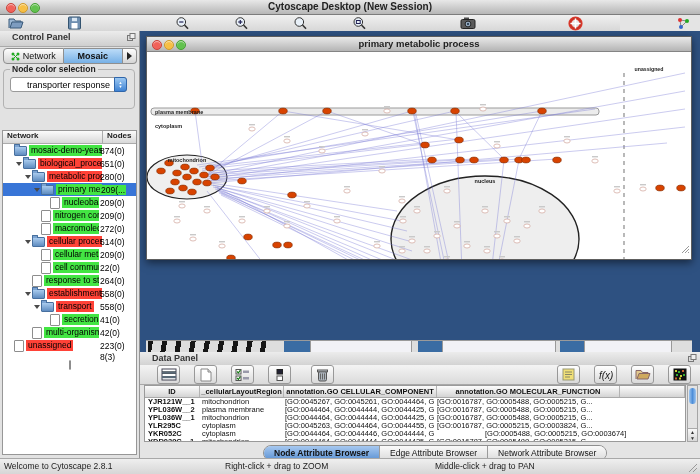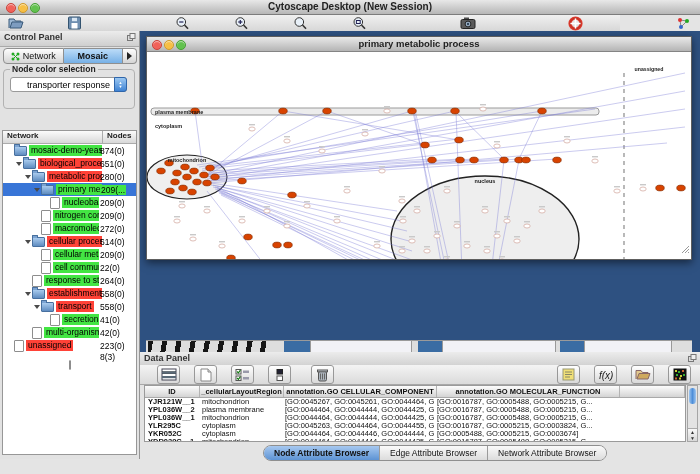--- a/index.html
+++ b/index.html
@@ -20,21 +20,21 @@
   .tbtn{width:19px;height:15px;display:flex;align-items:center;justify-content:center;flex:0 0 auto;}
   .tsep{width:9px;flex:0 0 auto;}
   .search-label{font-size:9px;color:#111;margin:0 4px 0 10px;}
   .search-input{width:76px;height:11px;border:1px solid #979797;border-radius:2px;background:#fff;font-size:9px;padding:0 2px;}
   .search-arrow{width:13px;height:13px;border:1px solid #979797;border-left:none;background:linear-gradient(#fdfdfd,#d9d9d9);
     display:flex;align-items:center;justify-content:center;font-size:6px;color:#333;}
   
   .cp{position:absolute;left:0;top:31px;width:140px;height:428px;background:#e2e2e2;
       border-right:1px solid #969696;box-sizing:border-box;}
   .panel-head{height:13px;background:linear-gradient(#ececec,#cfcfcf);border-bottom:1px solid #aaa;
-      font-size:9px;font-weight:bold;color:#333;padding:1px 4px;position:relative;}
+      font-size:9px;font-weight:bold;color:#333;padding:1px 12px;position:relative;}
   .detach{position:absolute;right:3px;top:2px;}
   .cp-tabs{position:absolute;top:17px;left:3px;width:134px;height:16px;display:flex;}
   .seg{flex:1;border:1px solid #8f8f8f;border-left-width:0;background:linear-gradient(#fdfdfd,#d5d5d5);
       font-size:9px;color:#111;display:flex;align-items:center;justify-content:center;gap:3px;}
   .seg:first-child{border-left-width:1px;border-radius:4px 0 0 4px;}
   .seg.active{background:linear-gradient(#bcdcf8,#76b0e6);font-weight:bold;}
   .seg-arrow{flex:0 0 13px;border:1px solid #8f8f8f;border-left:none;border-radius:0 4px 4px 0;
       background:linear-gradient(#fdfdfd,#d5d5d5);display:flex;align-items:center;justify-content:center;}
   .tri-right{width:0;height:0;border-top:4px solid transparent;border-bottom:4px solid transparent;border-left:5px solid #222;}
   .groupbox{position:absolute;top:38px;left:3px;width:132px;height:40px;border:1px solid #b2b2b2;border-radius:4px;box-sizing:border-box;}
@@ -760,21 +760,21 @@
           <div class="trow">
             <span class="td b" style="width: 54px;">YLR295C</span>
             <span class="td" style="width: 83px;">cytoplasm</span>
             <span class="td" style="width: 152px;">[GO:0045263, GO:0044464, GO:0044455, G...</span>
             <span class="td" style="width: 182px;">[GO:0016787, GO:0005215, GO:0003824, G...</span>
           </div>
           <div class="trow">
             <span class="td b" style="width: 54px;">YKR052C</span>
             <span class="td" style="width: 83px;">cytoplasm</span>
             <span class="td" style="width: 152px;">[GO:0044464, GO:0044446, GO:0044444, G...</span>
-            <span class="td" style="width: 182px;">[GO:0005488, GO:0005215, GO:0003674]</span>
+            <span class="td" style="width: 182px; margin-left: 48px;">[GO:0005488, GO:0005215, GO:0003674]</span>
           </div>
           <div class="trow">
             <span class="td b" style="width: 54px;">YDR039C__1</span>
             <span class="td" style="width: 83px;">mitochondrion</span>
             <span class="td" style="width: 152px;">[GO:0044464, GO:0044444, GO:0044425, G...</span>
             <span class="td" style="width: 182px;">[GO:0016787, GO:0005488, GO:0005215, G...</span>
           </div>
         </div>
     </div>
     <div class="vscroll">
@@ -782,14 +782,25 @@
       <div class="varrows">▲<br>▼</div>
     </div>
   </div>
 
   <div class="tabs" id="bottom-tabs">
       <div class="tab active">Node Attribute Browser</div>
       <div class="tab">Edge Attribute Browser</div>
       <div class="tab">Network Attribute Browser</div>
     </div>
 
+  <div class="statusbar">
+    <span style="left:4px">Welcome to Cytoscape 2.8.1</span>
+    <span style="left:225px">Right-click + drag to ZOOM</span>
+    <span style="left:435px">Middle-click + drag to PAN</span>
+    <span style="right:2px;top:4px">
+      <svg width="10" height="10">
+          <line x1="1" y1="9" x2="9" y2="1" stroke="#999"></line>
+          <line x1="5" y1="9" x2="9" y2="5" stroke="#999"></line>
+        </svg>
+    </span>
+  </div>
 
 </div>
 
 </body></html>

